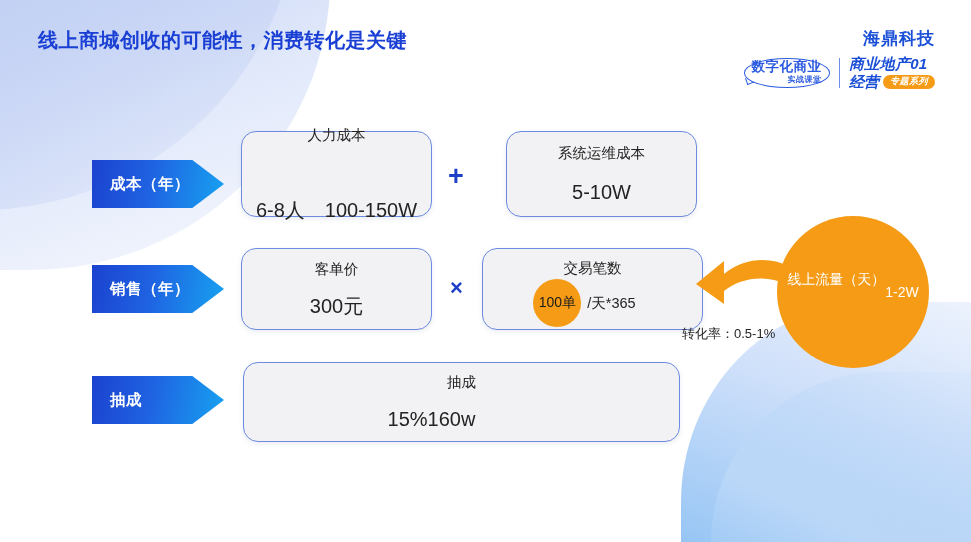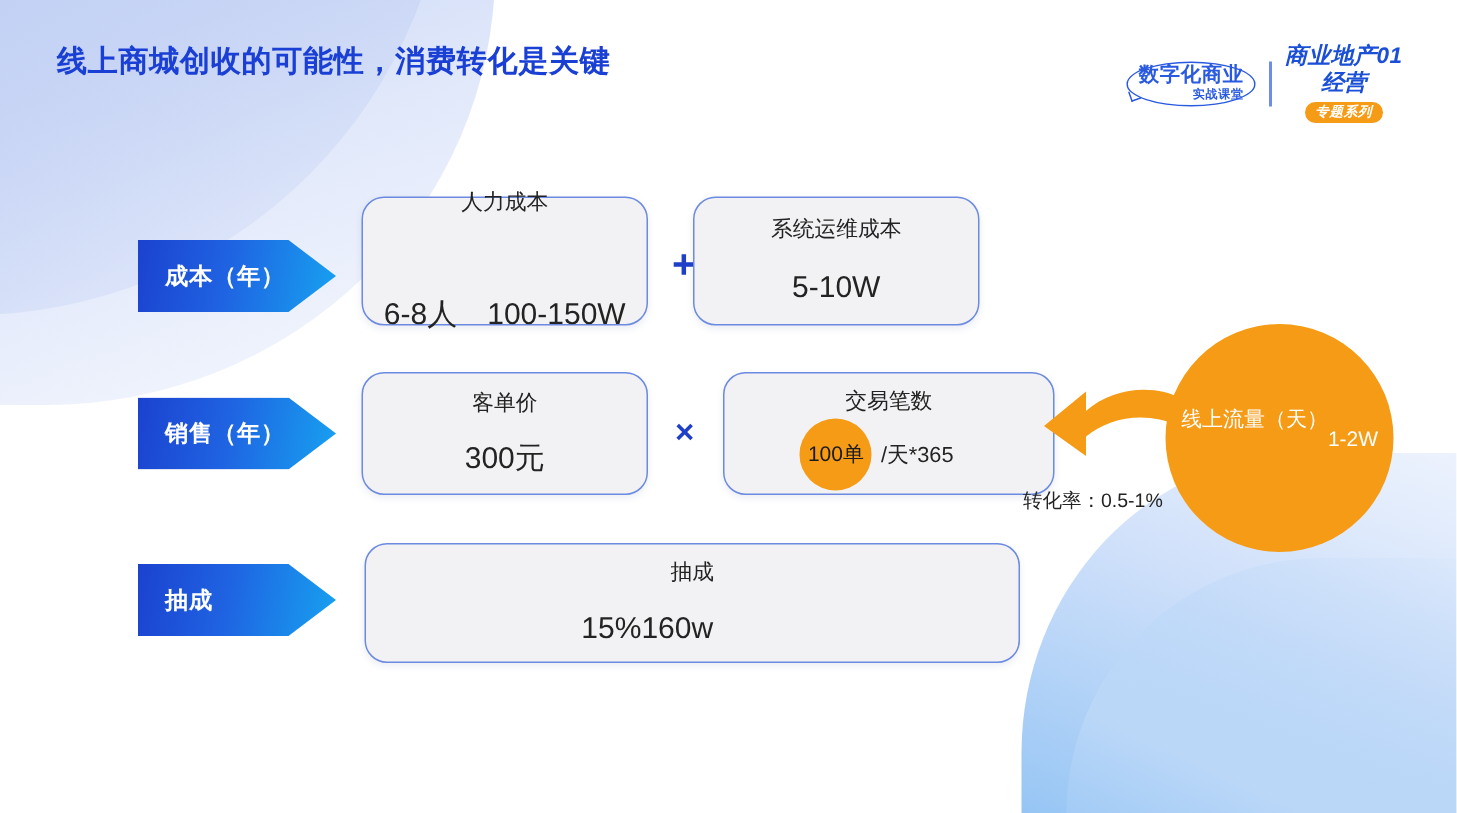--- a/index.html
+++ b/index.html
@@ -146,21 +146,20 @@
     font-weight: bold;
     font-style: italic;
     color: #1a4fd6;
     letter-spacing: .3px;
   }
   .br-line2 {
     display: flex;
     align-items: center;
     gap: 4px;
     margin-top: 2px;
-    flex-direction: column;
   }
   .br-line2 .txt {
     font-size: 15px;
     font-weight: bold;
     font-style: italic;
     color: #1a4fd6;
   }
   .pill {
     background: #f59b15;
     color: #ffffff;
@@ -212,21 +211,21 @@
   }
   .box-value {
     font-size: 20px;
     color: #232323;
     line-height: 1;
     white-space: nowrap;
   }
 
   .box-labor   { left: 241px; top: 131px; width: 191px; height: 86px; gap: 36px; }
   .box-labor .box-title { margin-bottom: 22px; }
-  .box-ops     { left: 462px; top: 131px; width: 191px; height: 86px; }
+  .box-ops     { left: 506px; top: 131px; width: 191px; height: 86px; }
   .box-ops .box-title { margin-bottom: 22px; }
   .box-price   { left: 241px; top: 248px; width: 191px; height: 82px; }
   .box-price .box-title { margin-bottom: 20px; }
   .box-trans   { left: 482px; top: 248px; width: 221px; height: 82px; }
   .box-comm    { left: 243px; top: 362px; width: 437px; height: 80px; }
   .box-comm .box-title { margin-bottom: 20px; }
 
   .comm-values {
     display: flex;
     margin-right: 60px;
@@ -321,20 +320,21 @@
 <div id="slide">
 
   <div class="bg-blob-tl"></div>
   <div class="bg-blob-tl2"></div>
   <div class="bg-blob-br"></div>
   <div class="bg-blob-br2"></div>
 
   <div class="slide-title">线上商城创收的可能性，消费转化是关键</div>
 
   <div class="brand">
+    <div class="brand-name">海鼎科技</div>
     <div class="brand-row">
       <div class="brand-left">
         <div class="ellipse"></div>
         <div class="ellipse-nib"></div>
         <div class="bl-main">数字化商业</div>
         <div class="bl-sub">实战课堂</div>
       </div>
       <div class="brand-divider"></div>
       <div class="brand-right">
         <div class="br-line1">商业地产01</div>

